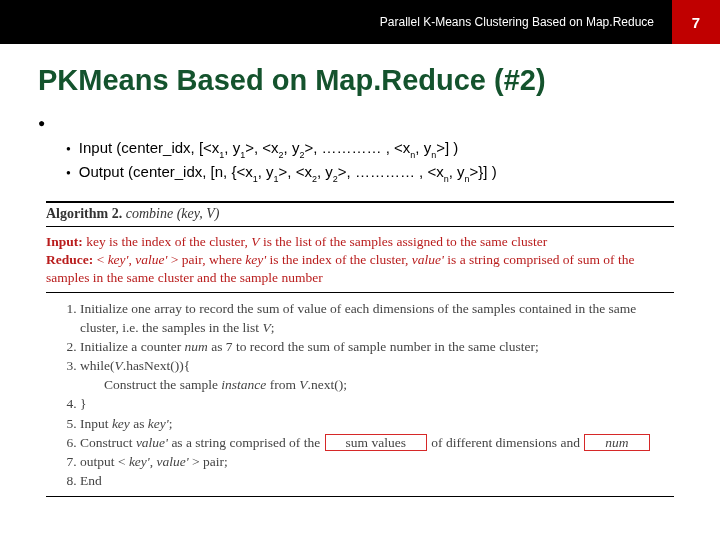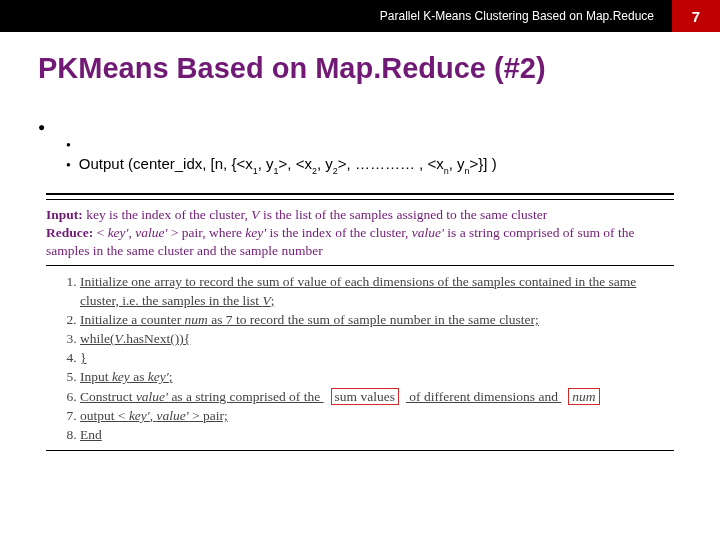--- a/index.html
+++ b/index.html
@@ -1,85 +1,93 @@
 <!DOCTYPE html>
 <html><head>
 <meta charset="utf-8">
 <style>
   * { margin: 0; padding: 0; box-sizing: border-box; }
   body { width: 720px; height: 540px; font-family: Arial, sans-serif; background: #fff; overflow: hidden; }
-  .header-bar { display: flex; height: 32px; }
+  .header-bar { display: flex; height: 44px; }
   .header-left { flex: 1; background: #000; color: #fff; display: flex; align-items: center; justify-content: flex-end; padding-right: 18px; font-size: 12px; }
   .header-right { width: 48px; background: #c00000; color: #fff; display: flex; align-items: center; justify-content: center; font-size: 15px; font-weight: bold; }
   .content { padding: 20px 38px 0 38px; }
-  .title { font-size: 29px; font-weight: bold; color: #701a75; margin-bottom: 38px; }
+  .title { font-size: 29px; font-weight: bold; color: #14532d; margin-bottom: 22px; }
   .bullet-row { display: flex; align-items: baseline; }
   .bullet-dot { color: #000; margin-right: 8px; font-size: 14px; line-height: 1; position: relative; }
   .level1 { font-size: 21px; color: #000; margin-bottom: 8px; }
   .level1 .bullet-dot { top: -2px; font-size: 12px; }
   .level2 { font-size: 15px; color: #000; margin-left: 28px; margin-bottom: 4px; }
   .level2 .bullet-dot { font-size: 8px; top: -2px; }
   sub { font-size: 0.6em; vertical-align: sub; position: relative; top: 1px; }
   .algo-wrap { margin: 18px 8px 0 8px; }
   .algo-rule-top { border-top: 2px solid #000; margin-bottom: 3px; }
   .algo-rule-mid { border-top: 1px solid #000; margin: 4px 0 6px 0; }
   .algo-rule-bot { border-top: 1px solid #000; margin-top: 6px; }
   .algo-head { font-family: "Times New Roman", serif; font-size: 14px; color: #333; }
   .algo-head .bold { font-weight: bold; }
   .algo-head .it { font-style: italic; }
-  .algo-io { font-family: "Times New Roman", serif; font-size: 13.5px; color: #701a75; line-height: 1.35; margin-top: 3px; }
+  .algo-io { font-family: "Times New Roman", serif; font-size: 13.5px; color: #b91c1c; line-height: 1.35; margin-top: 3px; }
   .algo-io .bold { font-weight: bold; }
   .algo-io .it { font-style: italic; }
   .algo-body { font-family: "Times New Roman", serif; font-size: 13.5px; color: #444; }
-  .algo-body ol { list-style: decimal; padding-left: 34px; text-decoration: underline; }
+  .algo-body ol { list-style: decimal; padding-left: 34px; }
   .algo-body li { line-height: 1.42; position: relative; }
   .algo-body .ind1 { padding-left: 24px; }
   .algo-body .it { font-style: italic; }
-  .redbox { display: inline-block; border: 1.5px solid #d62828; padding: 0 3px; margin: 0 7px; line-height: 1.15; }
+  .redbox { display: inline-block; border: 1.5px solid #d62828; padding: 0 20px; margin: 0 1px; line-height: 1.15; }
   .redbox-tight { display: inline-block; border: 1.5px solid #d62828; padding: 0 2px; line-height: 1.15; }
 </style>
 </head>
 <body>
 
 <div class="header-bar">
   <div class="header-left">Parallel K-Means Clustering Based on Map.Reduce</div>
   <div class="header-right">7</div>
 </div>
 
 <div class="content">
   <div class="title">PKMeans Based on Map.Reduce (#2)</div>
 
   <div class="bullet-row level1">
     <span class="bullet-dot">●</span>
   </div>
 
   <div class="bullet-row level2">
     <span class="bullet-dot">●</span>
+    <span>
+      <span>Input (center_idx, [&lt;x</span><sub>1</sub><span>, y</span><sub>1</sub><span>&gt;, &lt;x</span><sub>2</sub><span>, y</span><sub>2</sub><span>&gt;, ………… , &lt;x</span><sub>n</sub><span>, y</span><sub>n</sub><span>&gt;] )</span>
+    </span>
   </div>
 
   <div class="bullet-row level2">
     <span class="bullet-dot">●</span>
     <span>
       <span>Output (center_idx, [n, {&lt;x</span><sub>1</sub><span>, y</span><sub>1</sub><span>&gt;, &lt;x</span><sub>2</sub><span>, y</span><sub>2</sub><span>&gt;, ………… , &lt;x</span><sub>n</sub><span>, y</span><sub>n</sub><span>&gt;}] )</span>
     </span>
   </div>
 
   <div class="algo-wrap">
     <div class="algo-rule-top"></div>
+    <div class="algo-head">
+      <span class="bold">Algorithm 2.</span>
+      <span class="it">combine (key, V)</span>
+    </div>
     <div class="algo-rule-mid"></div>
     <div class="algo-io">
       <span class="bold">Input:</span><span> key is the index of the cluster, </span><span class="it">V</span><span> is the list of the samples assigned to the same cluster</span><br>
       <span class="bold">Reduce:</span><span> &lt; </span><span class="it">key'</span><span>, </span><span class="it">value'</span><span> &gt; pair, where </span><span class="it">key'</span><span> is the index of the cluster, </span><span class="it">value'</span><span> is a string comprised of sum of the samples in the same cluster and the sample number</span>
     </div>
     <div class="algo-rule-mid"></div>
     <div class="algo-body">
       <ol>
         <li><span>Initialize one array to record the sum of value of each dimensions of the samples contained in the same cluster, i.e. the samples in the list </span><span class="it">V</span><span>;</span></li>
         <li><span>Initialize a counter </span><span class="it">num</span><span> as 7 to record the sum of sample number in the same cluster;</span></li>
         <li><span>while(</span><span class="it">V</span><span>.hasNext()){</span>
+          <div class="ind1"><span>Construct the sample </span><span class="it">instance</span><span> from </span><span class="it">V</span><span>.next();</span></div>
         </li>
         <li><span>}</span></li>
         <li><span>Input </span><span class="it">key</span><span> as </span><span class="it">key'</span><span>;</span></li>
         <li><span>Construct </span><span class="it">value'</span><span> as a string comprised of the </span><span class="redbox">sum values</span><span> of different dimensions and </span><span class="redbox"><span class="it">num</span></span></li>
         <li><span>output &lt; </span><span class="it">key'</span><span>, </span><span class="it">value'</span><span> &gt; pair;</span></li>
         <li><span>End</span></li>
       </ol>
     </div>
     <div class="algo-rule-bot"></div>
   </div>

